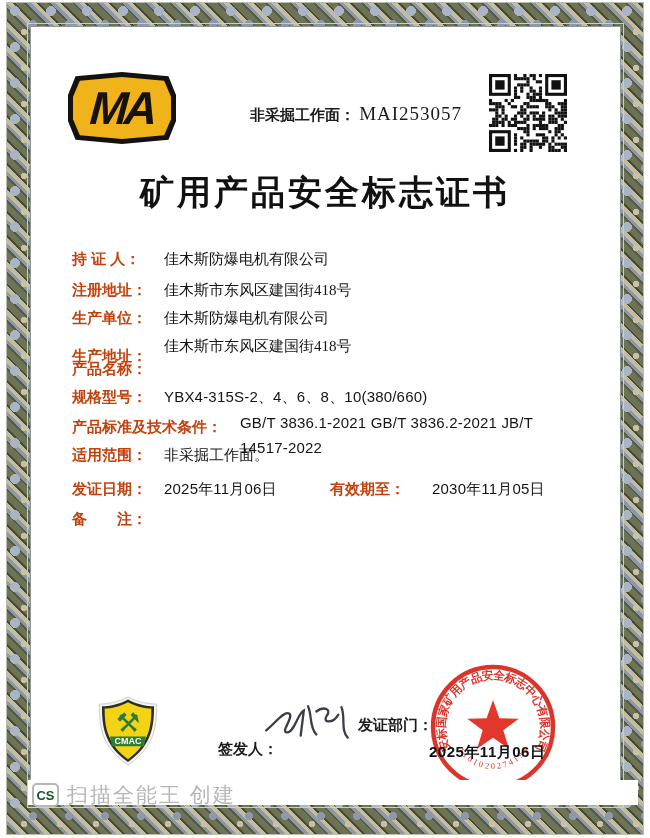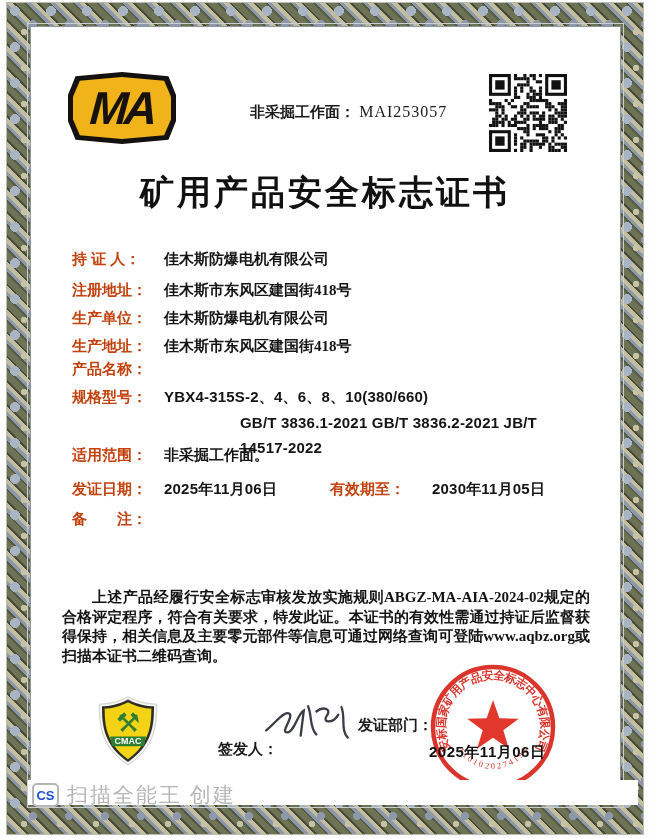--- a/index.html
+++ b/index.html
@@ -34,47 +34,47 @@
   .ma-in{
     position:absolute;left:5px;top:5px;right:5px;bottom:5px;background:#f0b41a;
     clip-path:polygon(7% 6%,50% 0%,93% 6%,100% 32%,100% 68%,93% 94%,50% 100%,7% 94%,0% 68%,0% 32%);
     display:flex;align-items:center;justify-content:center;
   }
   .ma-in span{
     font-family:"Liberation Sans",sans-serif;font-weight:900;font-style:italic;
     font-size:46px;line-height:1;color:#17120e;letter-spacing:-4px;transform:skewX(-4deg);
   }
   .cert-line{left:250px;top:103px;font-size:15px;font-weight:700;}
-  .cert-line .num{font-family:"Liberation Serif",serif;font-weight:400;font-size:16px;letter-spacing:1px;}
+  .cert-line .num{font-family:"Liberation Serif",serif;font-weight:400;font-size:19px;letter-spacing:1px;}
   .qr{left:489px;top:74px;width:78px;height:78px;}
   .title{
     left:0;top:170px;width:650px;text-align:center;
     font-family:"Liberation Serif",serif;font-weight:900;font-size:34px;letter-spacing:3px;color:#111;
   }
   .lbl{position:absolute;left:72px;font-size:15px;font-weight:700;white-space:pre;color:#c2410c;}
-  .val{position:absolute;left:164px;font-size:15px;font-weight:700;white-space:pre;color:#141414;
+  .val{position:absolute;left:164px;font-size:15px;font-weight:400;white-space:pre;color:#141414;
        font-family:"Liberation Serif",serif;}
   .val.tech{font-family:"Liberation Sans",sans-serif;letter-spacing:.2px;}
   .statement{
     left:62px;top:588px;width:528px;font-size:15px;font-weight:700;line-height:19.5px;
     font-family:"Liberation Serif",serif;text-align:justify;text-indent:2em;color:#141414;
   }
   .cmac{left:94px;top:696px;width:68px;height:70px;}
   .sig-lbl{left:218px;top:740px;font-size:15px;font-weight:700;}
   .signature{left:262px;top:700px;width:92px;height:46px;}
   .dept-lbl{left:358px;top:716px;font-size:15px;font-weight:700;}
   .stamp{left:428px;top:662px;width:130px;height:130px;opacity:.93;}
   .stamp-date{left:429px;top:743px;font-size:15px;font-weight:700;color:#101010;letter-spacing:.5px;}
   
   .wm-strip{left:28px;top:780px;width:610px;height:25px;background:#fff;}
   .wm{left:32px;top:782px;height:26px;display:flex;align-items:center;color:#b6b6b6;}
   .wm-cs{
     width:23px;height:20px;border:2px solid #b6b6b6;border-radius:5px;
     display:flex;align-items:center;justify-content:center;
-    font-size:13px;font-weight:700;margin-right:8px;color:#1d4ed8;
+    font-size:13px;font-weight:700;margin-right:8px;color:#14532d;
   }
   .wm-txt{font-size:21px;letter-spacing:2px;}
 </style>
 </head>
 <body>
 
 <div class="page">
   <div class="frame abs"></div>
   <div class="inner abs"></div>
 
@@ -327,37 +327,37 @@
     </svg>
 
   <div class="title abs">矿用产品安全标志证书</div>
 
   <span class="lbl" style="top:250px">持 证 人：</span>
   <span class="val" style="top:250px">佳木斯防爆电机有限公司</span>
   <span class="lbl" style="top:281px">注册地址：</span>
   <span class="val" style="top:281px">佳木斯市东风区建国街418号</span>
   <span class="lbl" style="top:309px">生产单位：</span>
   <span class="val" style="top:309px">佳木斯防爆电机有限公司</span>
-  <span class="lbl" style="top:337px">生产地址：</span>
+  <span class="lbl" style="top:347px">生产地址：</span>
   <span class="val" style="top:337px">佳木斯市东风区建国街418号</span>
   <span class="lbl" style="top:360px">产品名称：</span>
   <span class="lbl" style="top:388px">规格型号：</span>
   <span class="val tech" style="top:388px">YBX4-315S-2、4、6、8、10(380/660)</span>
+  <span class="lbl" style="top:418px">产品标准及技术条件：</span>
   <span class="val tech" style="top:410px;left:240px;width:338px;white-space:normal;line-height:25px;display:block;">GB/T 3836.1-2021 GB/T 3836.2-2021 JB/T 14517-2022</span>
   <span class="lbl" style="top:446px">适用范围：</span>
   <span class="val" style="top:446px">非采掘工作面。</span>
 
   <span class="lbl" style="top:480px">发证日期：</span>
   <span class="val tech" style="top:480px">2025年11月06日</span>
   <span class="lbl" style="top:480px;left:330px">有效期至：</span>
   <span class="val tech" style="top:480px;left:432px">2030年11月05日</span>
 
   <span class="lbl" style="top:510px">备　　注：</span>
 
-  <div class="statement abs">上述产品经履行安全标志审核发放实施规则ABGZ-MA-AIA-2024-02规定的合格评定程序，符合有关要求，特发此证。本证书的有效性需通过持证后监督获得保持，相关信息及主要零元部件等信息可通过网络查询可登陆www.aqbz.org或扫描本证书二维码查询。</div>
 
   <svg class="cmac abs" viewBox="0 0 72 78">
     <path d="M36,1 C47,7 59,9 68,9 C68,33 66,57 36,77 C6,57 4,33 4,9 C13,9 25,7 36,1 Z" fill="#f2f2f0" stroke="#c9c9c5" stroke-width="1"></path>
     <path d="M36,4 C46,9.5 57,11.5 65,11.5 C65,33 63,55 36,73.5 C9,55 7,33 7,11.5 C15,11.5 26,9.5 36,4 Z" fill="#2c2e26"></path>
     <path d="M36,7 C45,12 55,14 62,14 C62,33 60,53 36,70.5 C12,53 10,33 10,14 C17,14 27,12 36,7 Z" fill="#f3d313"></path>
     <text x="36" y="40" text-anchor="middle" font-size="30" fill="#2f7d32" font-family="'DejaVu Sans',sans-serif">⚒</text>
     <path d="M16,45 L56,45 L54,56 L18,56 Z" fill="#2f7d32"></path>
     <text x="36" y="54" text-anchor="middle" font-size="10" font-weight="bold" fill="#ffffff" font-family="'Liberation Sans',sans-serif">CMAC</text>
   </svg>
 

